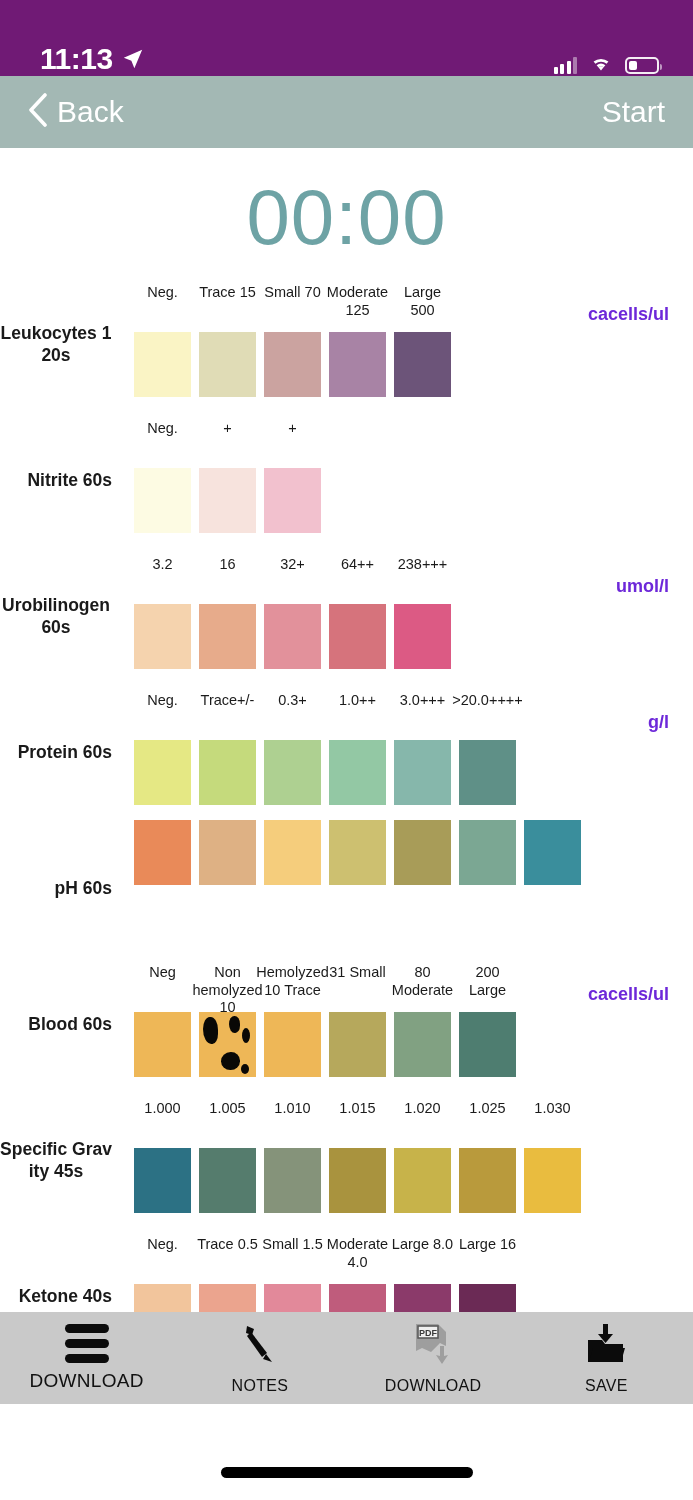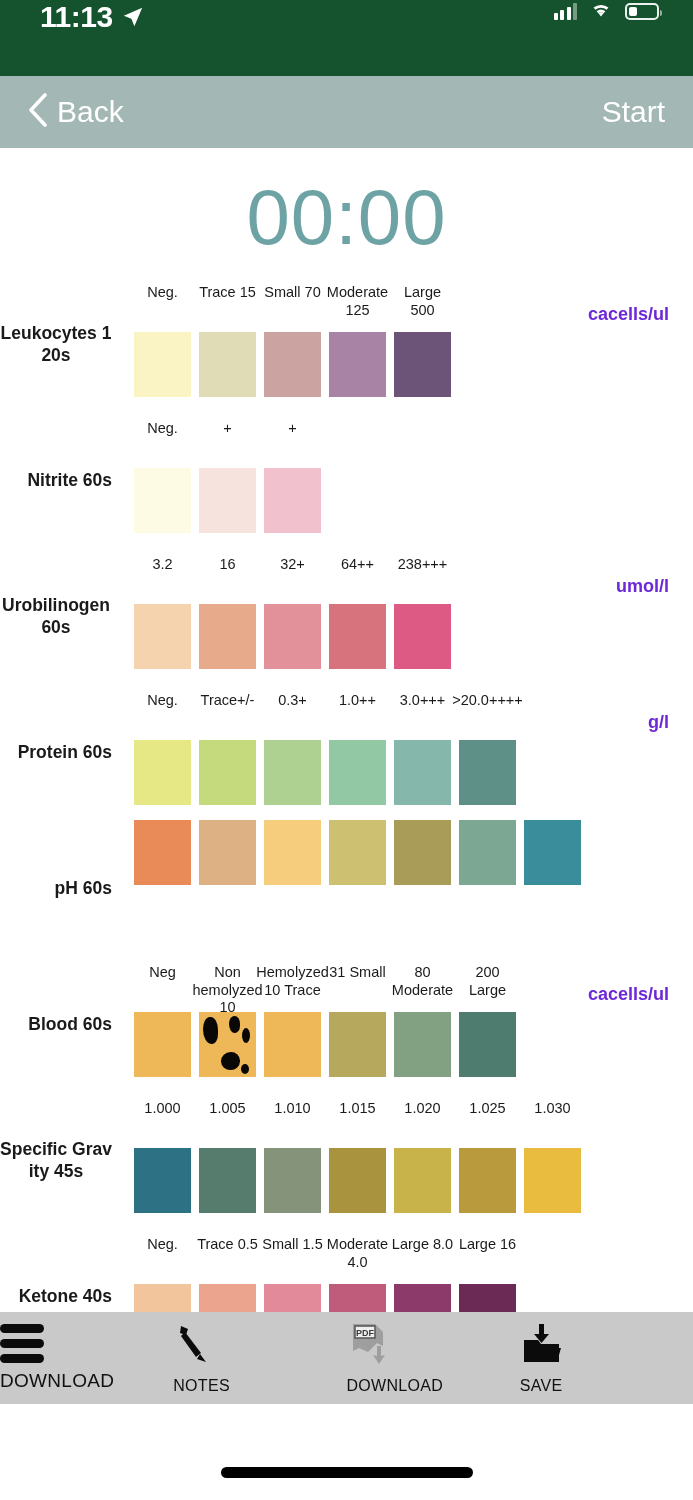--- a/index.html
+++ b/index.html
@@ -7,22 +7,22 @@
   body {
     font-family:"Liberation Sans", sans-serif;
     background:#ffffff;
     position:relative;
     overflow:hidden;
     -webkit-font-smoothing:antialiased;
   }
 
   
   #status-bar {
-    height:76px; background:#14532d;
-    display:flex; align-items:flex-start; justify-content:space-between;
+    height:76px; background:#701a75;
+    display:flex; align-items:flex-end; justify-content:space-between;
     padding:0 34px 0 40px;
   }
   #status-left { display:flex; align-items:center; gap:9px; }
   #clock { color:#fff; font-size:30px; font-weight:600; letter-spacing:-0.5px; }
   .loc-icon svg { display:block; }
   #status-right { display:flex; align-items:center; gap:12px; }
   .sig-bars { display:flex; align-items:flex-end; gap:2.5px; height:17px; }
   .sig-bars i { width:4px; background:#fff; border-radius:1px; display:block; }
   .sig-bars i:nth-child(1){height:7px;}
   .sig-bars i:nth-child(2){height:10px;}
@@ -85,21 +85,21 @@
   }
 
   
   .blob { position:absolute; background:#090806; border-radius:50%; }
 
   
   #tab-bar {
     position:absolute; left:0; bottom:96px; width:693px; height:92px;
     background:#c9c9c9; display:flex; align-items:center;
   }
-  .tab { flex:1; display:flex; flex-direction:column; align-items:flex-start; justify-content:center; cursor:pointer; gap:7px; }
+  .tab { flex:1; display:flex; flex-direction:column; align-items:center; justify-content:center; cursor:pointer; gap:7px; }
   .tab-label { font-size:19px; color:#111; letter-spacing:.3px; font-weight:400; }
   .tab-label.sm { font-size:16px; }
   .hamburger { display:flex; flex-direction:column; gap:6px; }
   .hamburger i { display:block; width:44px; height:9px; background:#0b0b0b; border-radius:5px; }
 
   #home-indicator {
     position:absolute; bottom:22px; left:50%; transform:translateX(-50%);
     width:252px; height:11px; background:#000; border-radius:6px;
   }
 </style>

